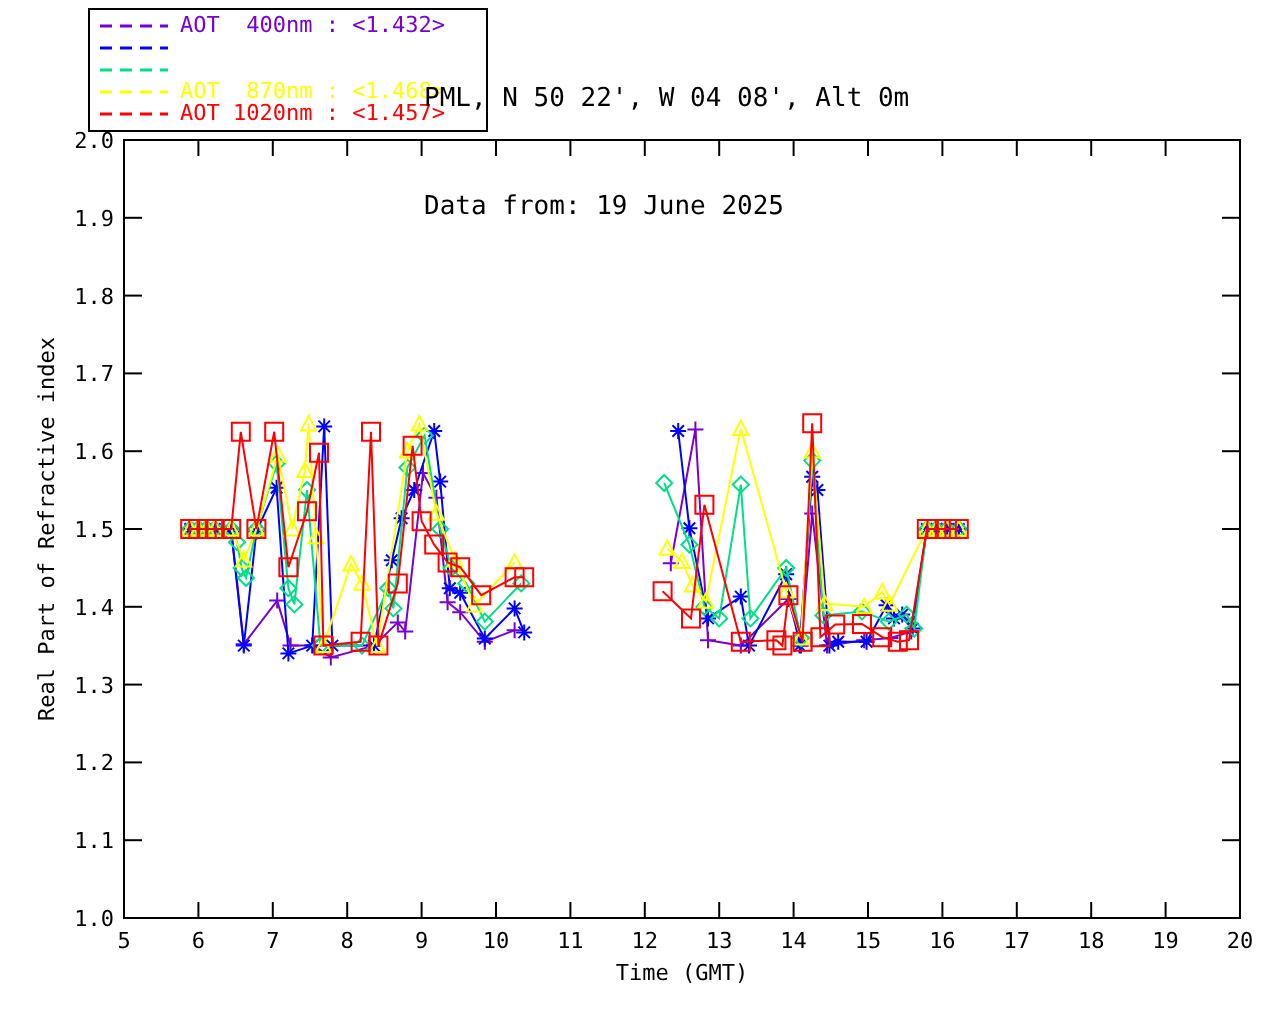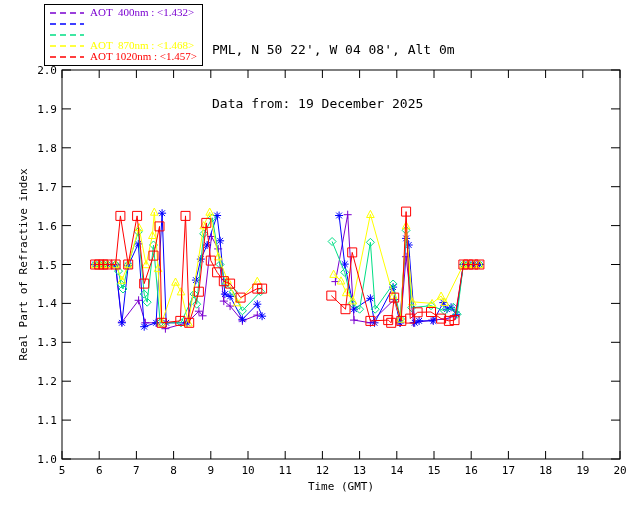--- a/index.html
+++ b/index.html
@@ -1,19 +1,19 @@
 <!DOCTYPE html>
 <html><head>
 <meta charset="utf-8">
 <style>
   html,body{margin:0;padding:0;background:#ffffff;}
   #window{position:relative;width:640px;height:512px;background:#ffffff;overflow:hidden;
           font-family:"DejaVu Sans Mono",monospace;color:#000;}
   #legend-box{position:absolute;left:44px;top:4px;border:1px solid #000;background:#fff;
-              padding:2px 5px 3px 4px;font-family:Liberation Serif, serif;}
+              padding:2px 21px 3px 4px;}
   .legend-row{display:flex;align-items:center;height:11px;line-height:11px;}
   .legend-sample{width:36px;height:11px;margin-right:5px;flex:0 0 auto;}
   .legend-label{font-size:11px;white-space:pre;letter-spacing:0px;}
   #station-info{position:absolute;left:212px;top:5px;font-size:13px;line-height:18px;white-space:pre;}
   #chart{position:absolute;left:0;top:0;}
   svg text{font-family:"DejaVu Sans Mono",monospace;}
 </style>
 </head>
 <body>
 
@@ -360,16 +360,16 @@
       <div class="legend-row">
         <svg class="legend-sample" width="36" height="11">
           <line x1="1" y1="6" x2="35" y2="6" stroke="#ff0000" stroke-width="1.6" stroke-dasharray="6,4"></line>
         </svg>
         <span class="legend-label" style="color:#ff0000">AOT 1020nm : &lt;1.457&gt;</span>
       </div>
     </div>
 
   <div id="station-info">
     <div>PML, N 50 22', W 04 08', Alt 0m</div>
-    <div>Data from: 19 December 2025</div>
+    <div>Data from: 19 June 2025</div>
   </div>
 
 </div>
 
 </body></html>

